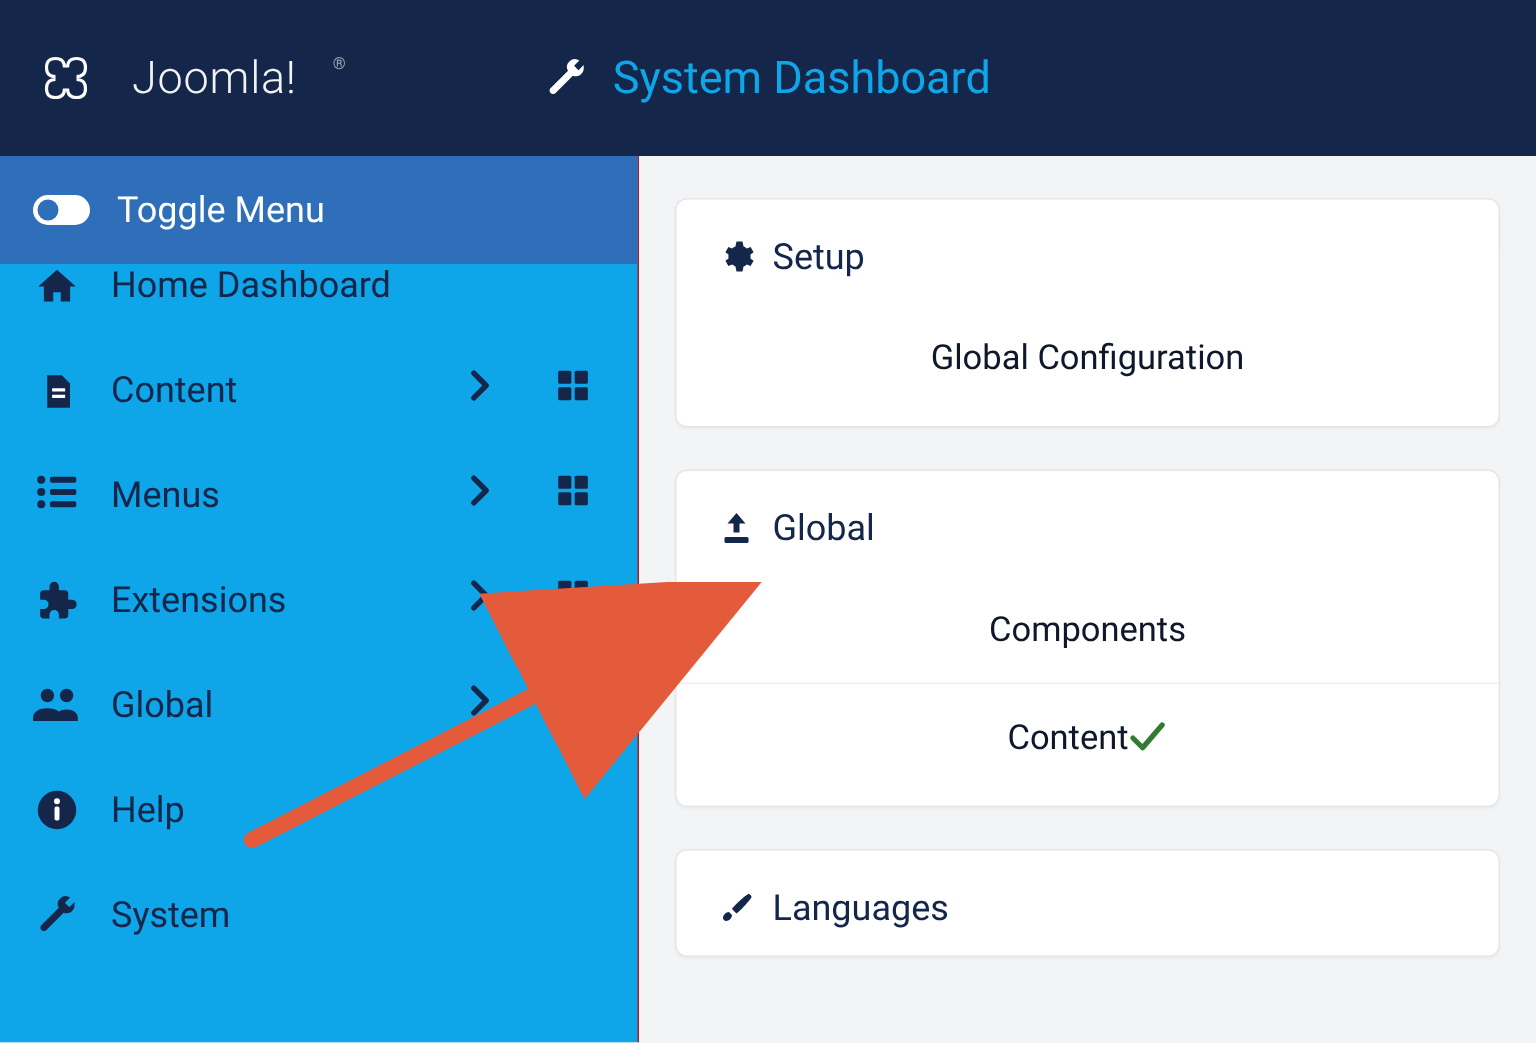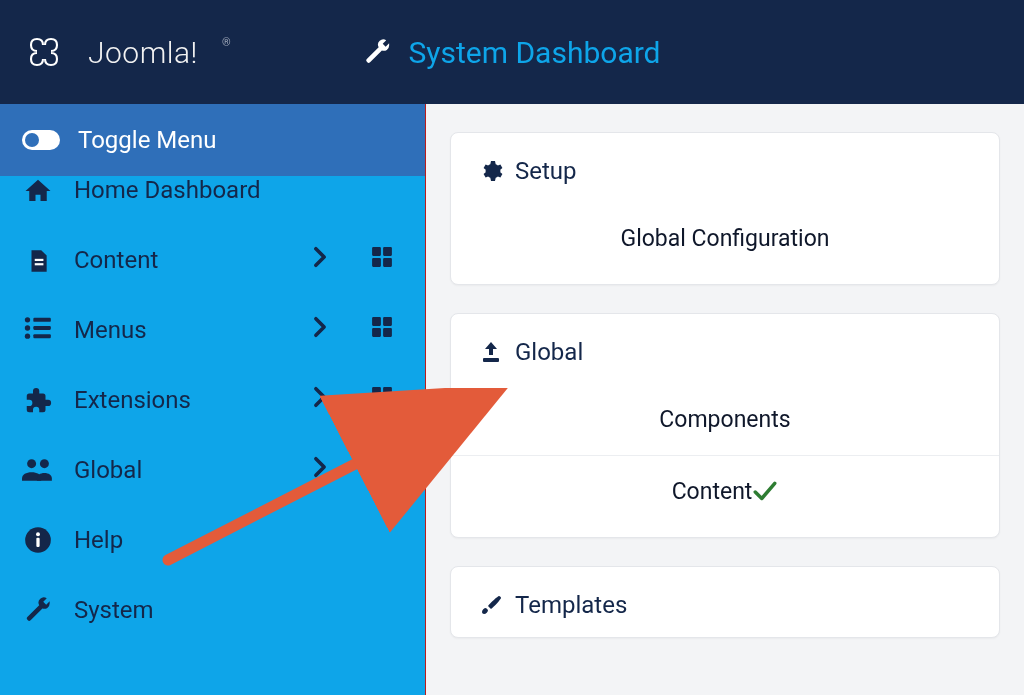--- a/index.html
+++ b/index.html
@@ -370,21 +370,21 @@
       </div>
     </div>
 
     <div class="card">
       <div class="card-header">
         <span class="icon">
           <svg width="24" height="24" viewBox="0 0 24 24" fill="#14274a">
               <path d="M20 3c-1 0-9 7-11 10l3 3c3-2 10-10 10-11 0-1-1-2-2-2zM7 15c-2 0-4 2-4 4 0 1 1 2 2 2 2 0 4-2 4-4l-2-2z"></path>
             </svg>
         </span>
-        <span>Templates</span>
+        <span>Languages</span>
       </div>
     </div>
   </div>
 </div>
 
 <svg class="annotation-arrow" width="360" height="200" viewBox="0 0 360 200">
   <defs>
     <marker id="ah" markerWidth="16" markerHeight="16" refX="12" refY="7" orient="auto">
       <path d="M0 0 L16 7 L0 14 z" fill="#e35b3a"></path>
     </marker>

